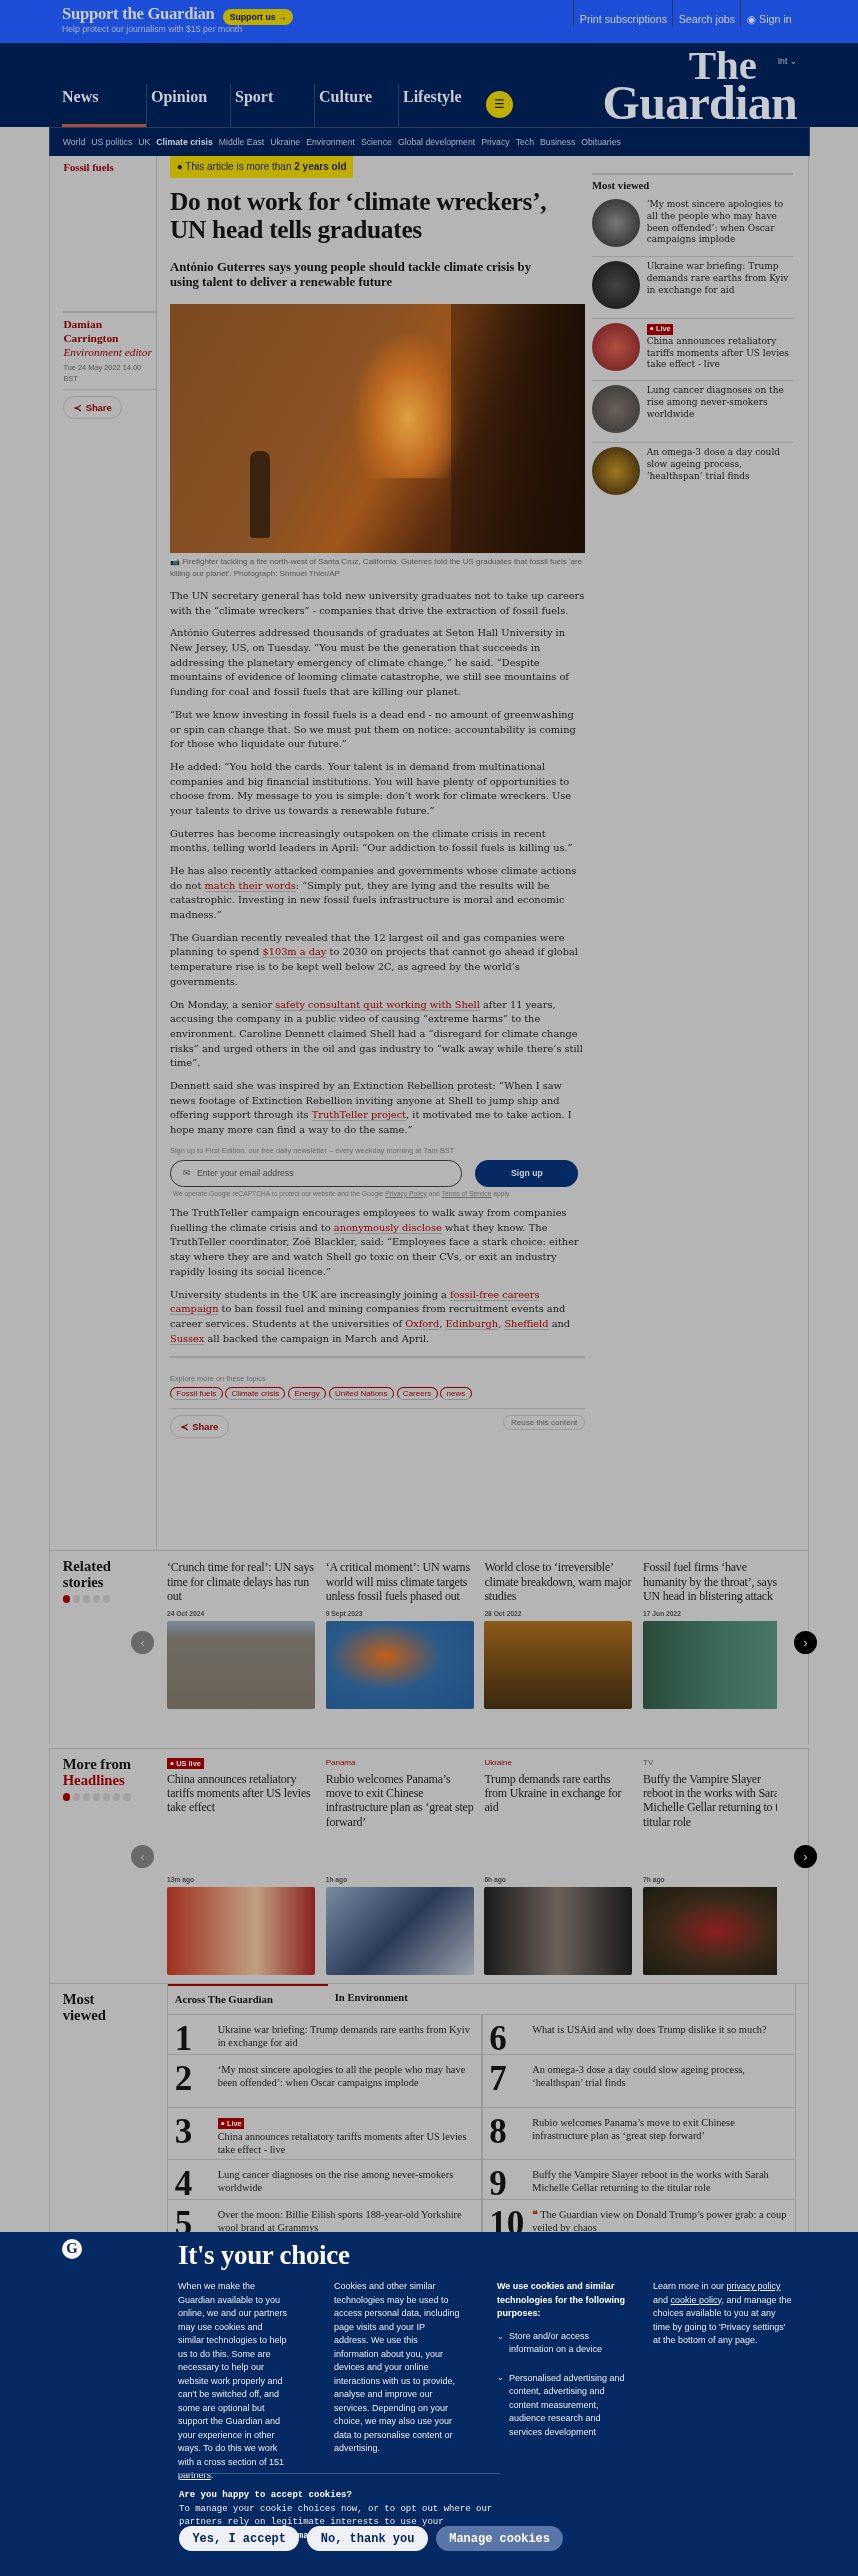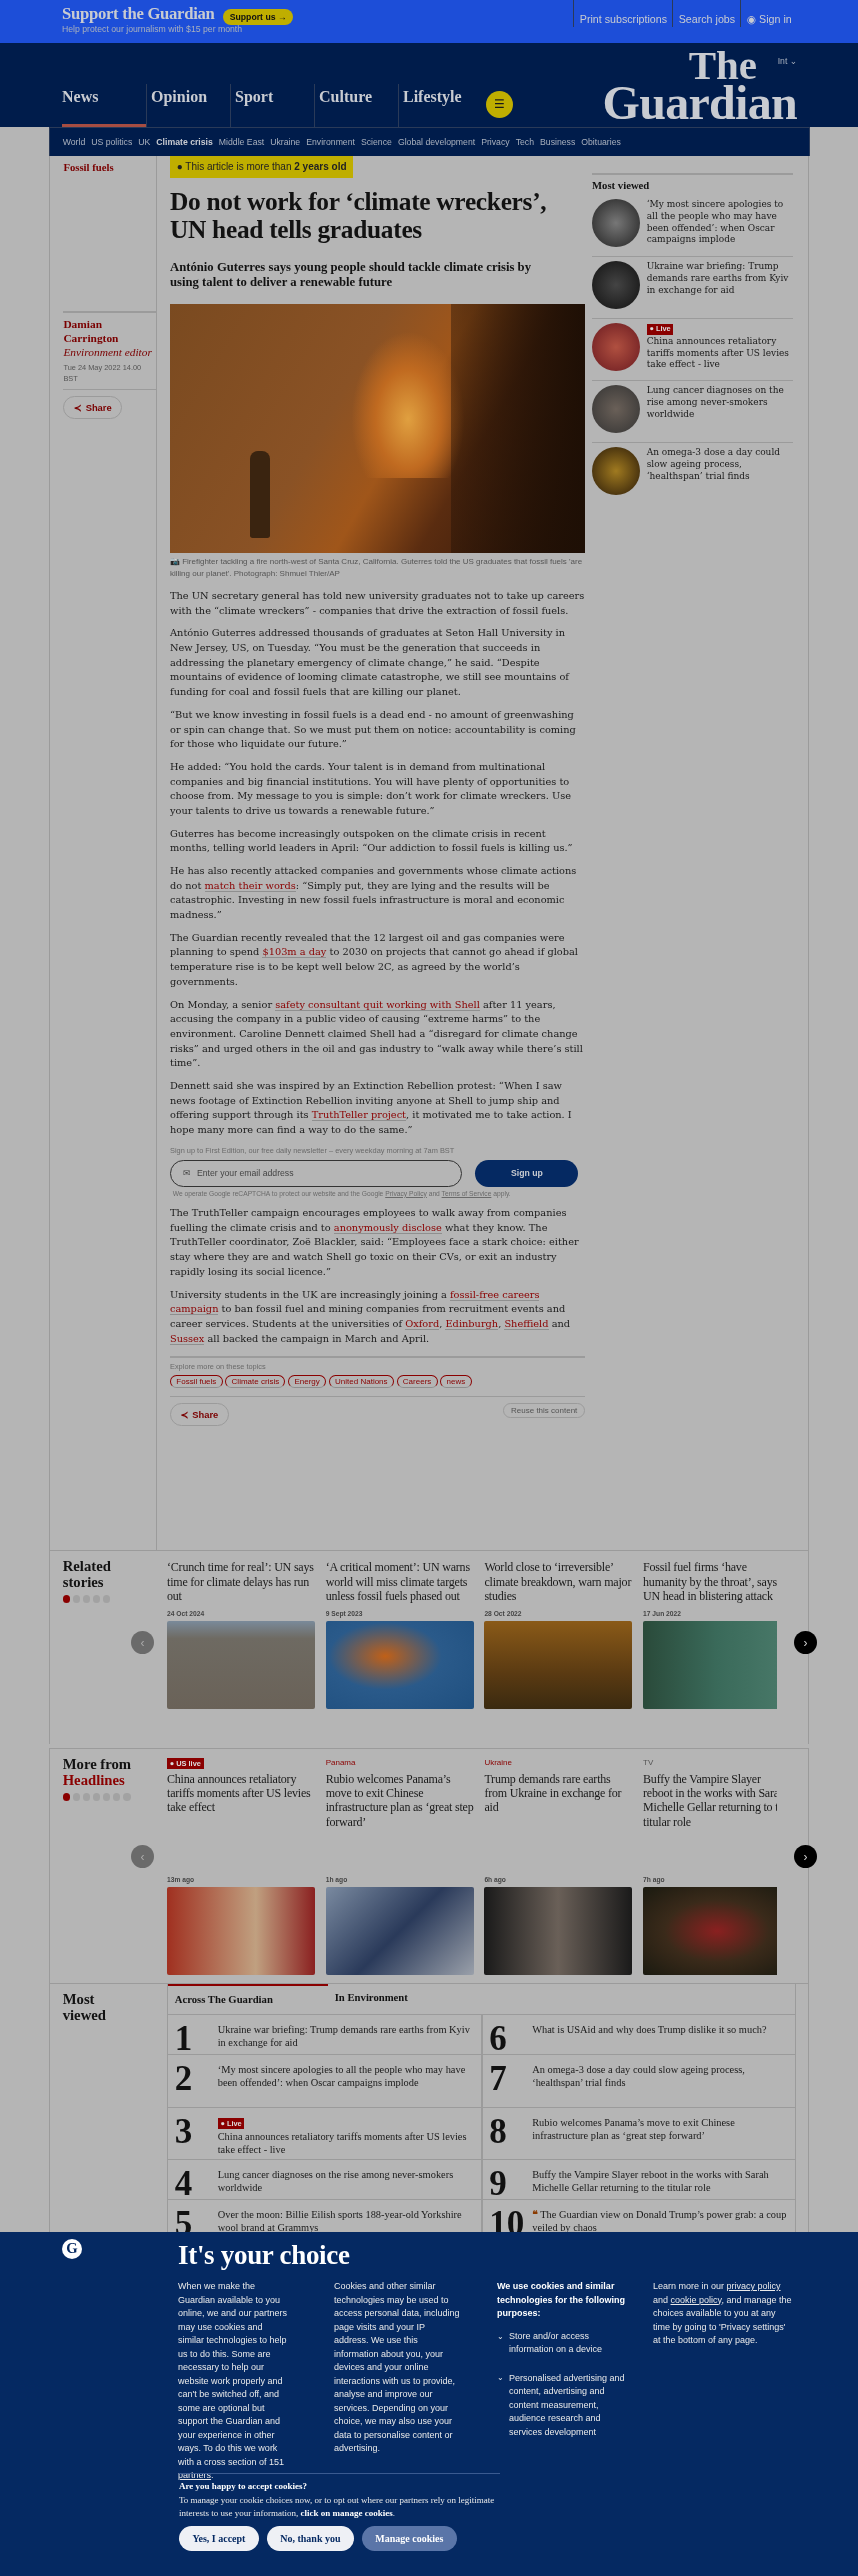--- a/index.html
+++ b/index.html
@@ -53,21 +53,21 @@
 .body{position:absolute;left:0;top:433px;width:415px}
 .body p{font-family:"DejaVu Serif",serif;font-size:9.8px;line-height:1.5;margin-bottom:8px;color:#1a1a1a}
 .body a{color:#8a0000;border-bottom:0.7px solid #8f8f8f}
 .newsletter{margin:4px 0 9.4px}
 .newsletter .nl-label{font-family:"Liberation Sans",sans-serif;font-size:7.4px;color:#6a6a6a;margin-bottom:5.3px}
 .newsletter .row{display:flex;gap:13.4px;align-items:center}
 .newsletter .email{width:292px;height:27px;border:0.7px solid #333;border-radius:13.4px;display:flex;align-items:center;padding-left:12px;gap:6.7px;font-family:"Liberation Sans",sans-serif;font-size:8.7px;color:#444}
 .newsletter .signup{width:103px;height:27px;border-radius:13.4px;background:#052962;color:#c8cbd1;font-family:"Liberation Sans",sans-serif;font-weight:bold;font-size:8.7px;display:flex;align-items:center;justify-content:center}
 .newsletter .recaptcha{font-family:"Liberation Sans",sans-serif;font-size:6.7px;color:#6a6a6a;margin-top:2.7px;padding-left:2.7px}
 .newsletter .recaptcha u{text-decoration:underline}
-.topics{border-top:2px double #9b9b9b;padding-top:4px;margin-top:9.4px}
+.topics{border-top:2px double #9b9b9b;padding-top:16px;margin-top:9.4px}
 .topics .lbl{font-family:"Liberation Sans",sans-serif;font-size:7.4px;color:#6a6a6a;margin-bottom:4px}
 .tags{display:flex;gap:2.7px;flex-wrap:wrap}
 .tag{border:0.7px solid #8a0000;border-radius:9.4px;padding:1.3px 5.3px;color:#8a0000;font-family:"Liberation Sans",sans-serif;font-size:8px}
 .share-row{border-top:0.7px solid #9b9b9b;margin-top:8px;padding-top:5.3px;display:flex;justify-content:space-between;align-items:flex-start}
 .reuse{border:0.7px solid #9b9b9b;border-radius:9.4px;padding:2px 6.7px;font-family:Liberation Sans, sans-serif;font-size:8px;color:#555}
 
 
 .rightcol{position:absolute;left:542px;top:17.4px;width:201px}
 .rightcol h3{border-top:2px double #9b9b9b;padding-top:4px;font-family:"Liberation Serif",serif;font-weight:bold;font-size:10.7px;margin-bottom:4px}
 .mv-item{display:flex;gap:6.7px;border-bottom:0.7px solid #9b9b9b;padding:4px 0 8px;min-height:62px}
@@ -108,24 +108,24 @@
 .cookie h2{position:absolute;left:178px;top:8px;font-family:"Liberation Serif",serif;font-weight:bold;font-size:27px;color:#fff;letter-spacing:-0.3px}
 .cookie .col{position:absolute;top:48px;font-family:"Liberation Sans",sans-serif;font-size:9px;line-height:1.5;color:#eaeaea}
 .cookie .c1{left:178px;width:112px}
 .cookie .c2{left:334px;width:126px}
 .cookie .c3{left:497px;width:134px}
 .cookie .c4{left:653px;width:140px}
 .cookie .c3 b{font-weight:bold;color:#fff}
 .cookie u{text-decoration:underline}
 .purpose{display:flex;gap:5.3px;margin-top:9.4px}
 .purpose .chev{flex:none;font-size:8px;margin-top:0.7px}
-.cookie .q{position:absolute;left:179px;top:241px;width:321px;font-family:Liberation Serif, serif;font-size:9px;line-height:1.5;color:#eaeaea;border-top:0.7px solid #3a5a90;padding-top:6px}
+.cookie .q{position:absolute;left:179px;top:241px;width:321px;font-family:Liberation Mono, monospace;font-size:9px;line-height:1.5;color:#eaeaea;border-top:0.7px solid #3a5a90;padding-top:15px}
 .cookie .q b{color:#fff}
 .cookie .btns{position:absolute;left:179px;top:294px;display:flex;gap:8px}
-.cbtn{height:25.4px;border-radius:12.7px;padding:0 13.4px;display:flex;align-items:center;font-family:Liberation Serif, serif;font-weight:bold;font-size:10px}
+.cbtn{height:25.4px;border-radius:12.7px;padding:0 13.4px;display:flex;align-items:center;font-family:Liberation Mono, monospace;font-weight:bold;font-size:12px}
 .cbtn.light{background:#eef0f5;color:#052962}
 .cbtn.manage{background:#5a75a8;color:#fff}
 </style>
 </head>
 <body>
 
 <div class="topbar">
   <div class="support-title">Support the Guardian</div>
   <div class="support-sub">Help protect our journalism with $15 per month</div>
   <a class="support-btn">Support us →</a>

